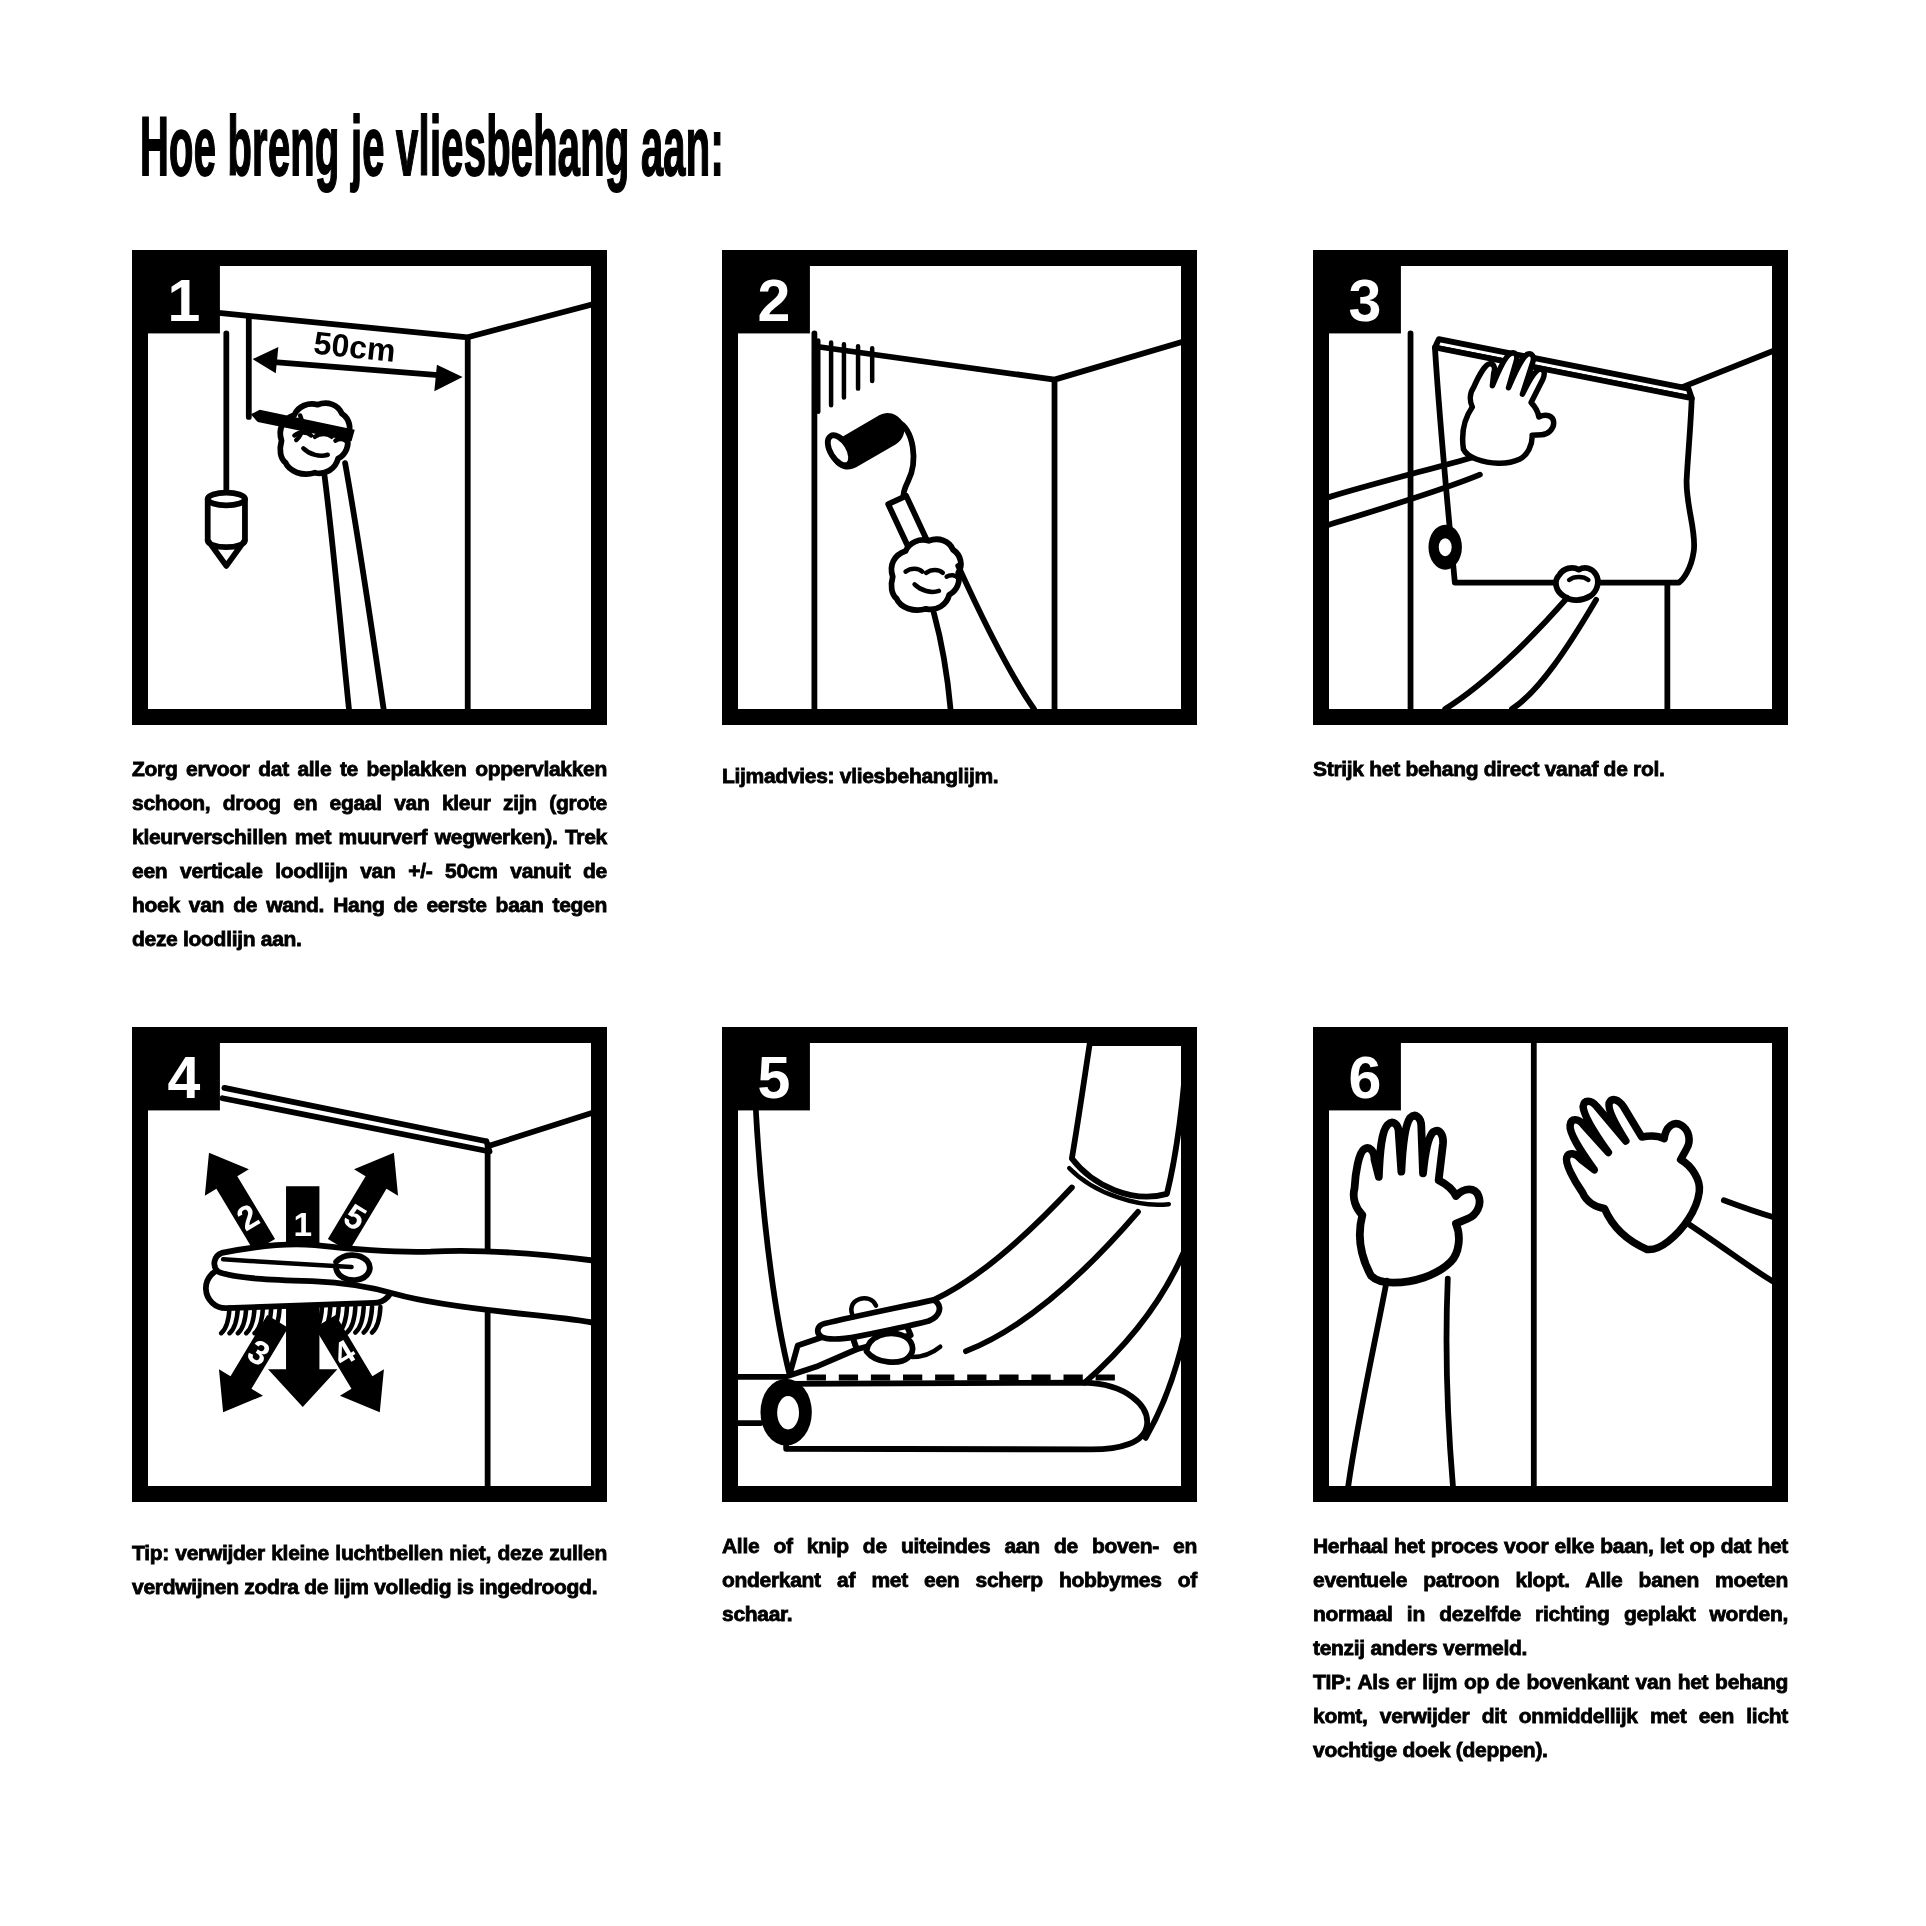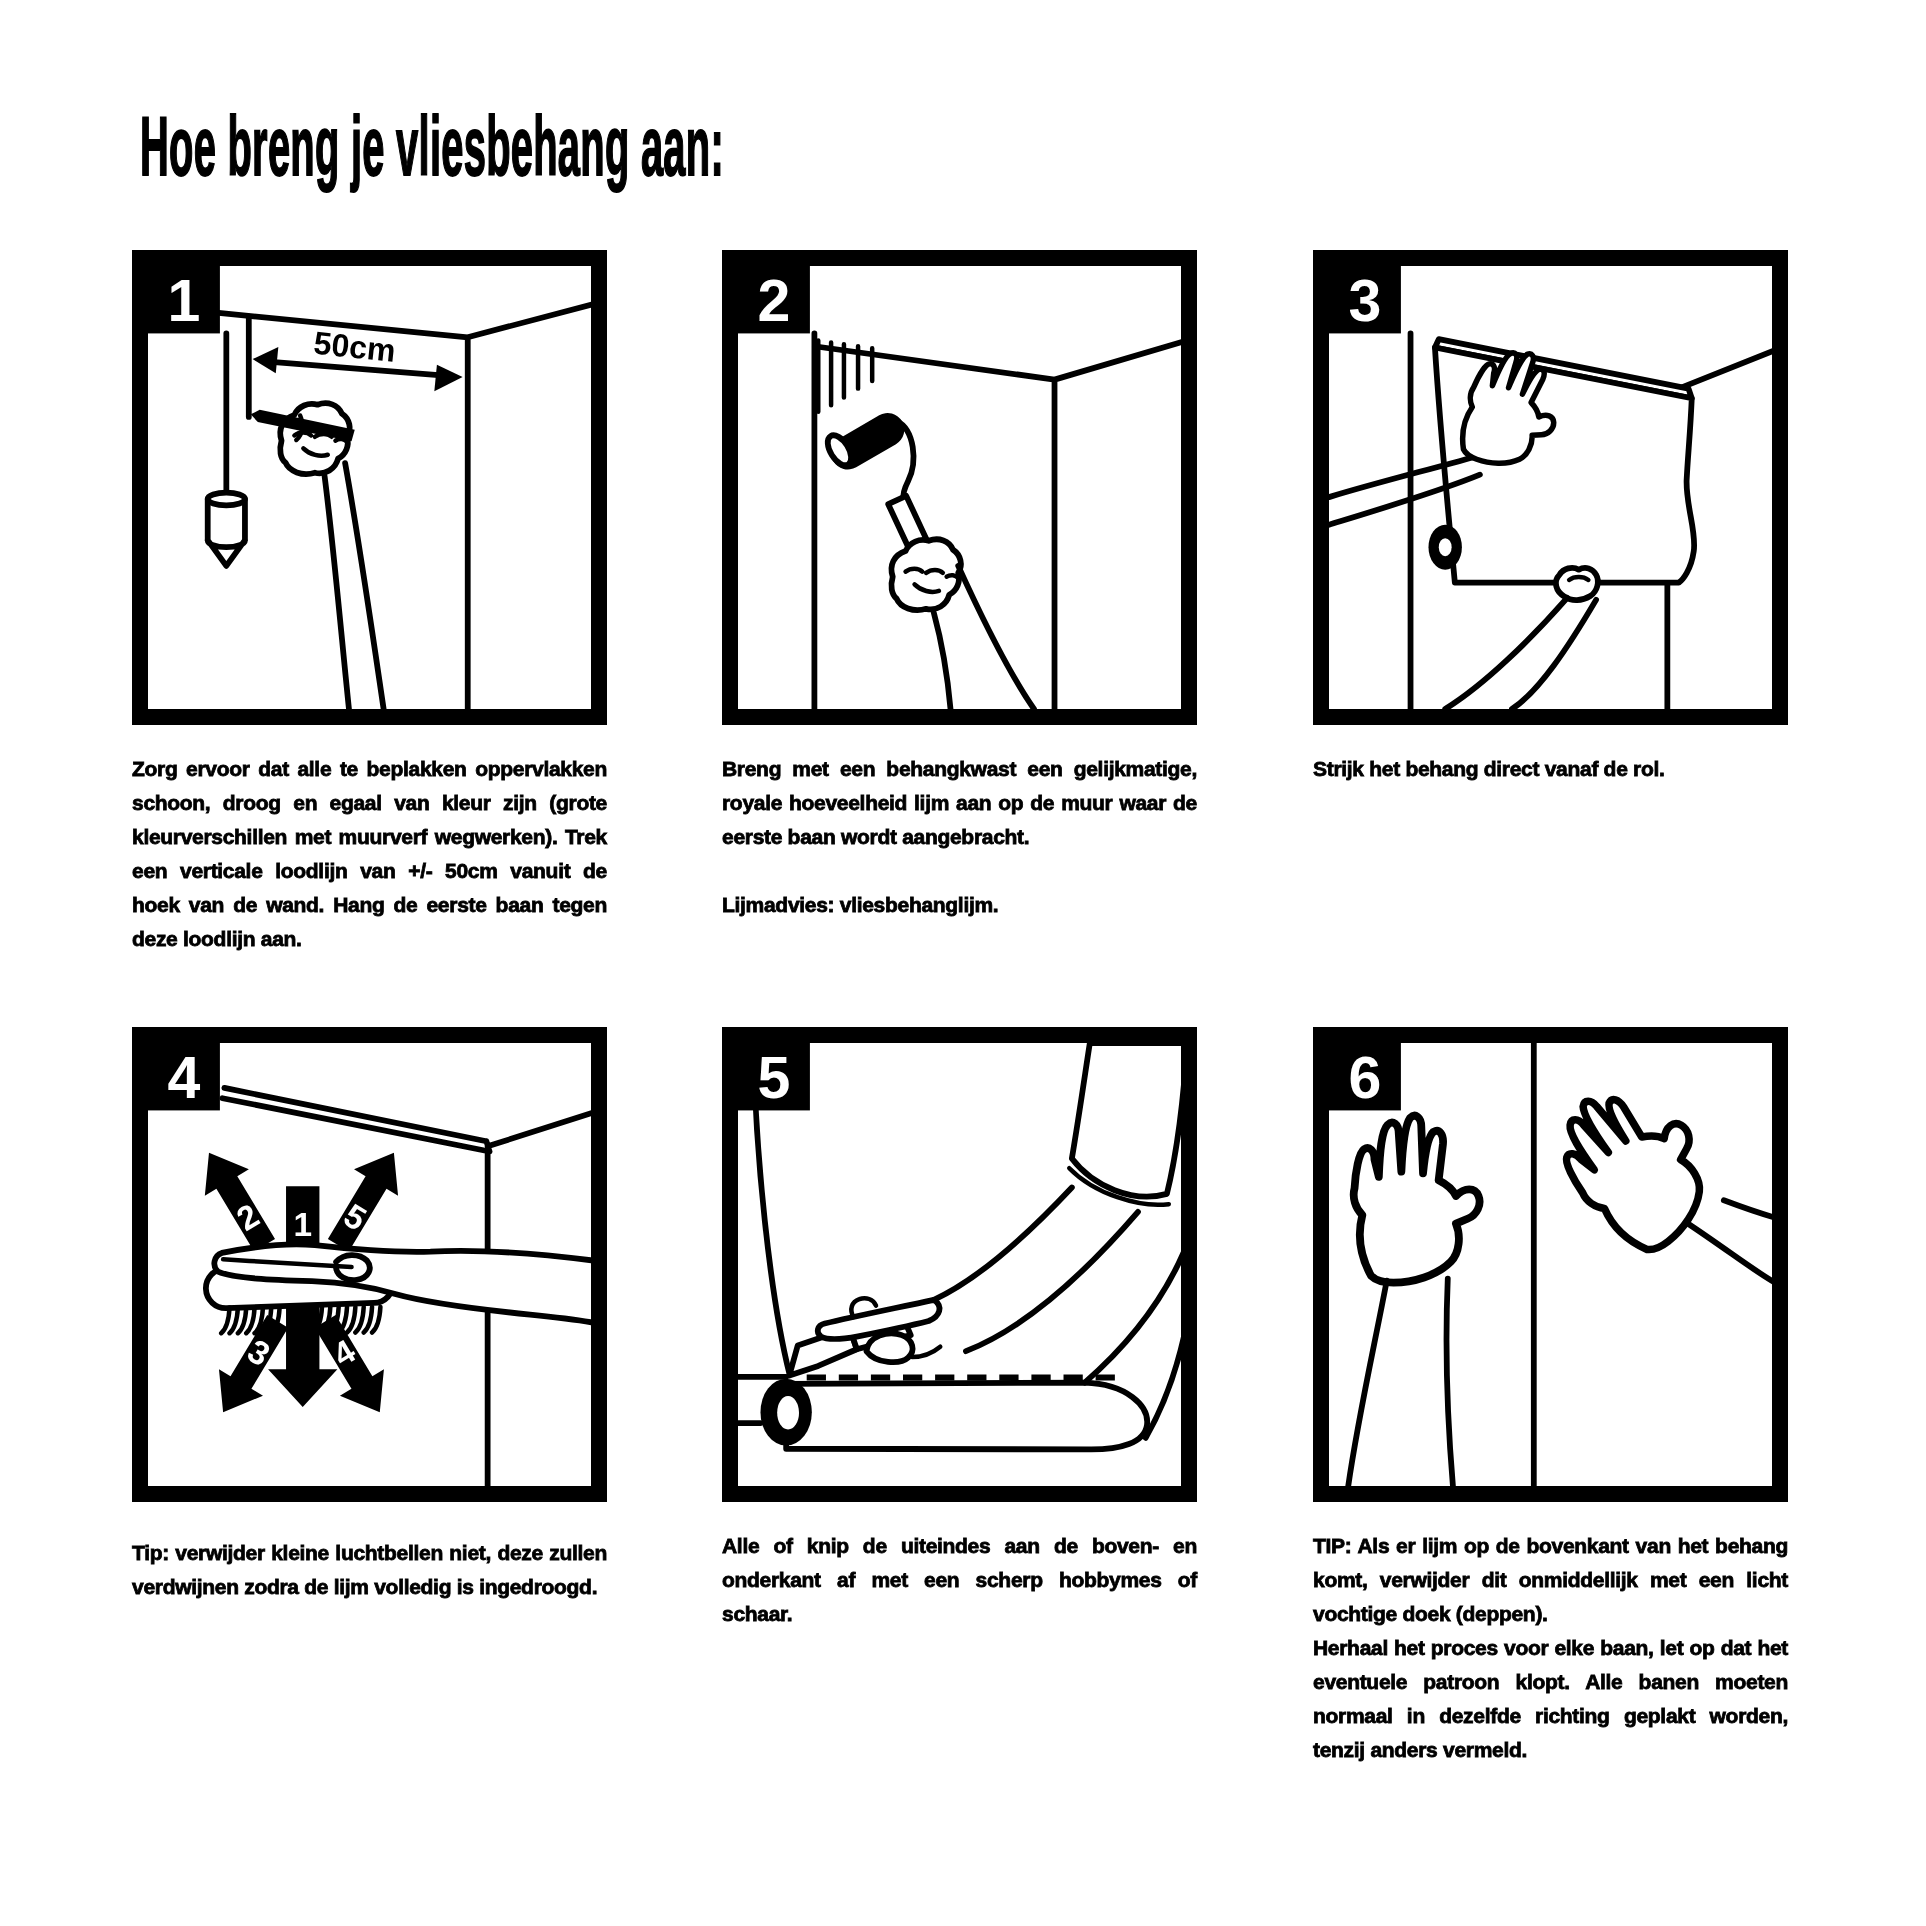--- a/index.html
+++ b/index.html
@@ -97,21 +97,20 @@
           <use href="#fist" transform="translate(70,191)"></use>
           <path class="ln" d="M330,565 C345,620 352,670 356,715 M368,492 C408,580 448,660 486,715"></path>
         </g>
         <g>
           <rect class="blk" x="25" y="25" width="112" height="105"></rect>
           <text class="badge-num" x="81" y="111" text-anchor="middle">2</text>
         </g>
       </svg>
     </div>
     <div class="cap">
-      <p>Breng met een behangkwast een gelijkmatige, royale hoeveelheid lijm aan op de muur waar de eerste baan wordt aangebracht.</p>
       <p class="gap">Lijmadvies: vliesbehanglijm.</p>
     </div>
   </section>
 
   <section class="cell c3">
     <div class="panel">
       <svg viewBox="25 25 690 690">
         <defs>
           <path id="hand" d="M112,382 C100,360 96,335 102,312 C94,304 90,292 93,281 C94,262 98,240 104,236 C110,232 116,238 116,248 L121,268 C122,240 124,215 131,208 C137,202 144,207 144,218 L147,262 C148,240 150,210 157,200 C163,194 170,199 170,210 L172,264 C174,244 177,222 184,216 C191,212 196,219 195,230 L190,272 C198,276 206,282 210,290 C220,280 232,280 236,290 C240,300 234,312 224,316 L210,322 C216,336 214,356 204,366 C188,382 160,390 138,390 C128,390 118,388 112,382 Z"></path>
         </defs>
@@ -253,19 +252,19 @@
           <use href="#hand" class="wb" transform="translate(505,215) rotate(-38) scale(1.3) translate(-165,-295)"></use>
           <path class="ln" d="M640,270 C680,285 710,295 732,300 M582,305 C650,350 700,390 732,405"></path>
         </g>
         <g>
           <rect class="blk" x="25" y="25" width="112" height="105"></rect>
           <text class="badge-num" x="81" y="111" text-anchor="middle">6</text>
         </g>
       </svg>
     </div>
     <div class="cap">
+      <p>Herhaal het proces voor elke baan, let op dat het eventuele patroon klopt. Alle banen moeten normaal in dezelfde richting geplakt worden, tenzij anders vermeld.</p>
       <p>TIP: Als er lijm op de bovenkant van het behang komt, verwijder dit onmiddellijk met een licht vochtige doek (deppen).</p>
-      <p>Herhaal het proces voor elke baan, let op dat het eventuele patroon klopt. Alle banen moeten normaal in dezelfde richting geplakt worden, tenzij anders vermeld.</p>
     </div>
   </section>
 
 </div>
 
 
 </body></html>

